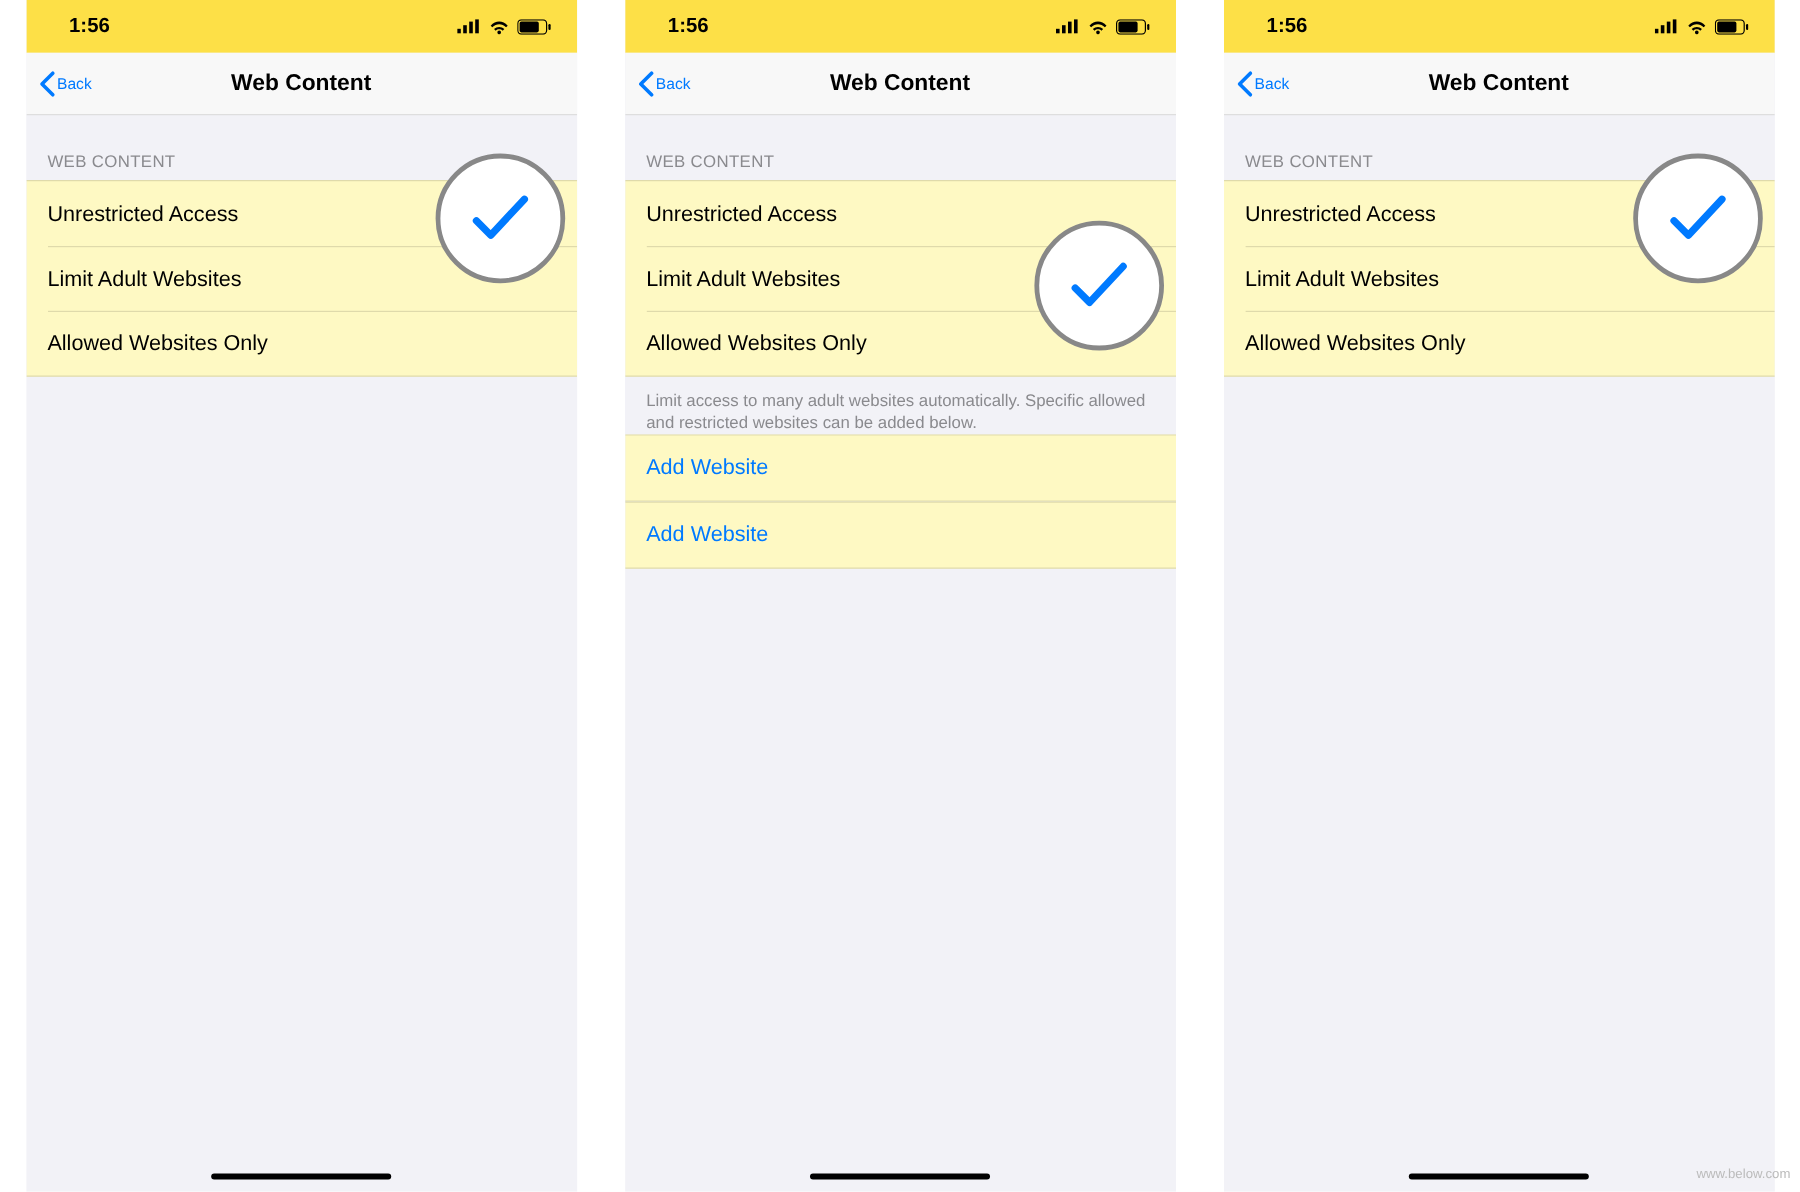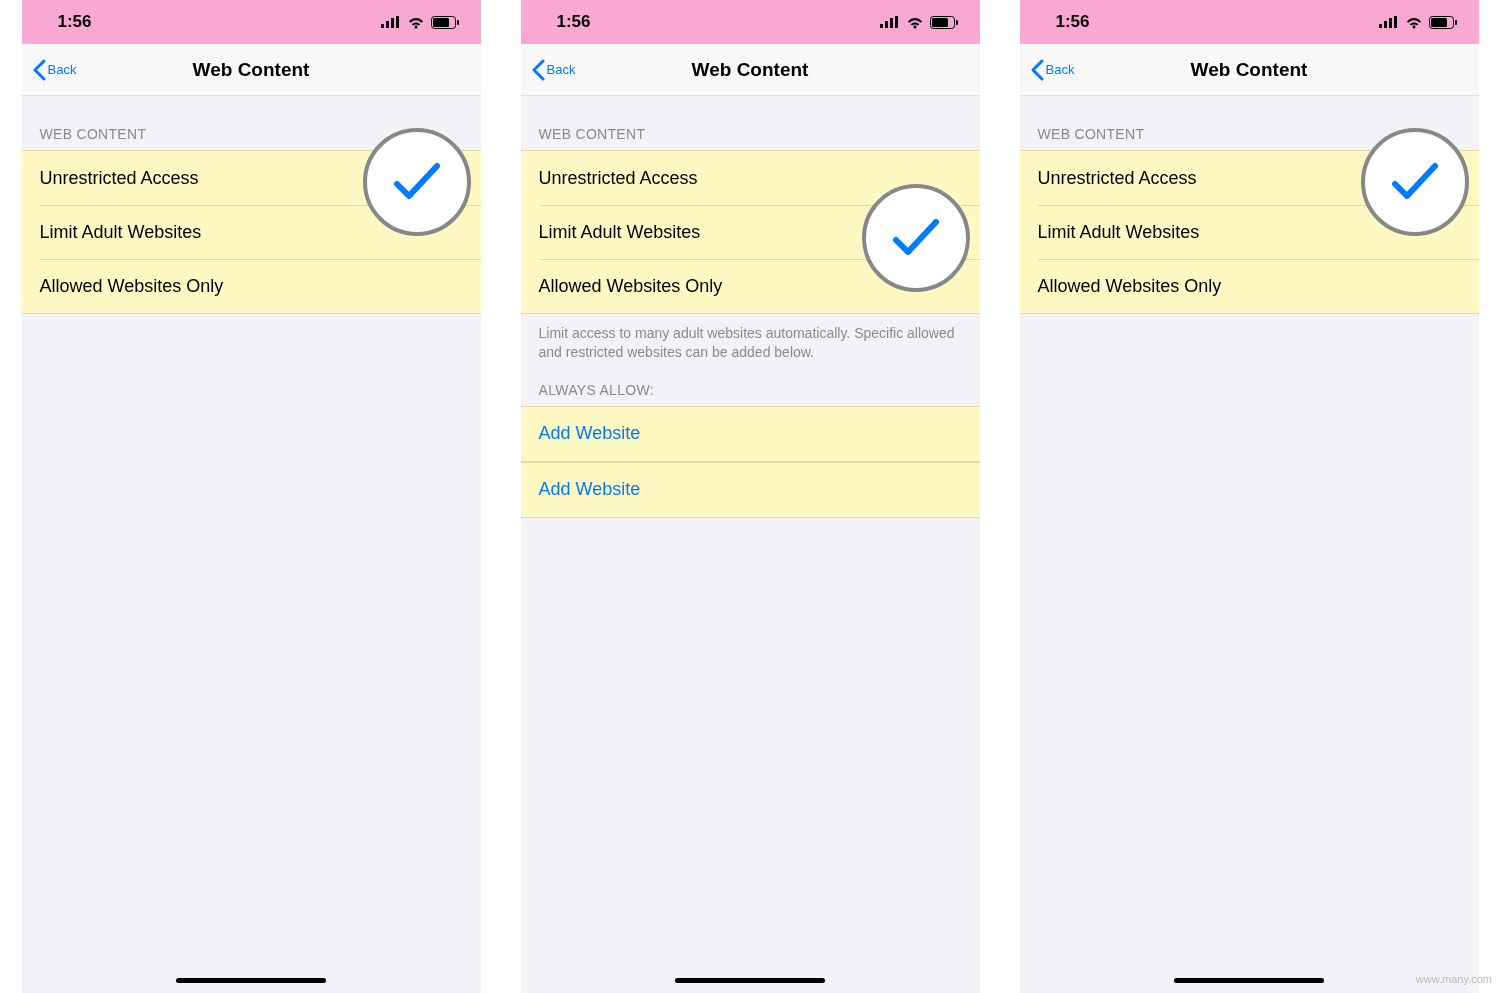--- a/index.html
+++ b/index.html
@@ -19,21 +19,21 @@
   }
   .phone {
     width: 459px;
     height: 993px;
     background: #f2f2f7;
     position: relative;
     overflow: hidden;
   }
   .status-bar {
     height: 44px;
-    background: #f9a8d4;
+    background: #fde047;
     display: flex;
     align-items: center;
     justify-content: space-between;
     padding: 0 22px 0 36px;
     font-size: 17px;
     font-weight: 600;
     color: #000;
   }
   .status-right { display: flex; align-items: center; gap: 6px; }
   .status-right svg { display: block; }
@@ -238,21 +238,20 @@
                 <path d="M2 9l6 6L20 2" stroke="#007aff" stroke-width="3" fill="none" stroke-linecap="round" stroke-linejoin="round"></path>
               </svg>
           </span>
         </div>
         <div class="row">
           <span>Allowed Websites Only</span>
 
         </div>
       </div>
       <div class="section-footer">Limit access to many adult websites automatically. Specific allowed and restricted websites can be added below.</div>
-      <div class="section-header tight">ALWAYS ALLOW:</div>
       <div class="list">
         <div class="row link">
           <span>Add Website</span>
         </div>
       </div>
       <div class="list">
         <div class="row link">
           <span>Add Website</span>
         </div>
       </div>
@@ -318,13 +317,13 @@
     <div class="highlight-circle" style="top:128px; right:10px;">
       <svg width="50" height="40" viewBox="0 0 50 40">
           <path d="M5 22l12 12L45 4" stroke="#007aff" stroke-width="6" fill="none" stroke-linecap="round" stroke-linejoin="round"></path>
         </svg>
     </div>
     <div class="home-indicator"></div>
   </div>
 
 </div>
 
-<div class="watermark">www.many.com</div>
+<div class="watermark">www.below.com</div>
 
 </body></html>

